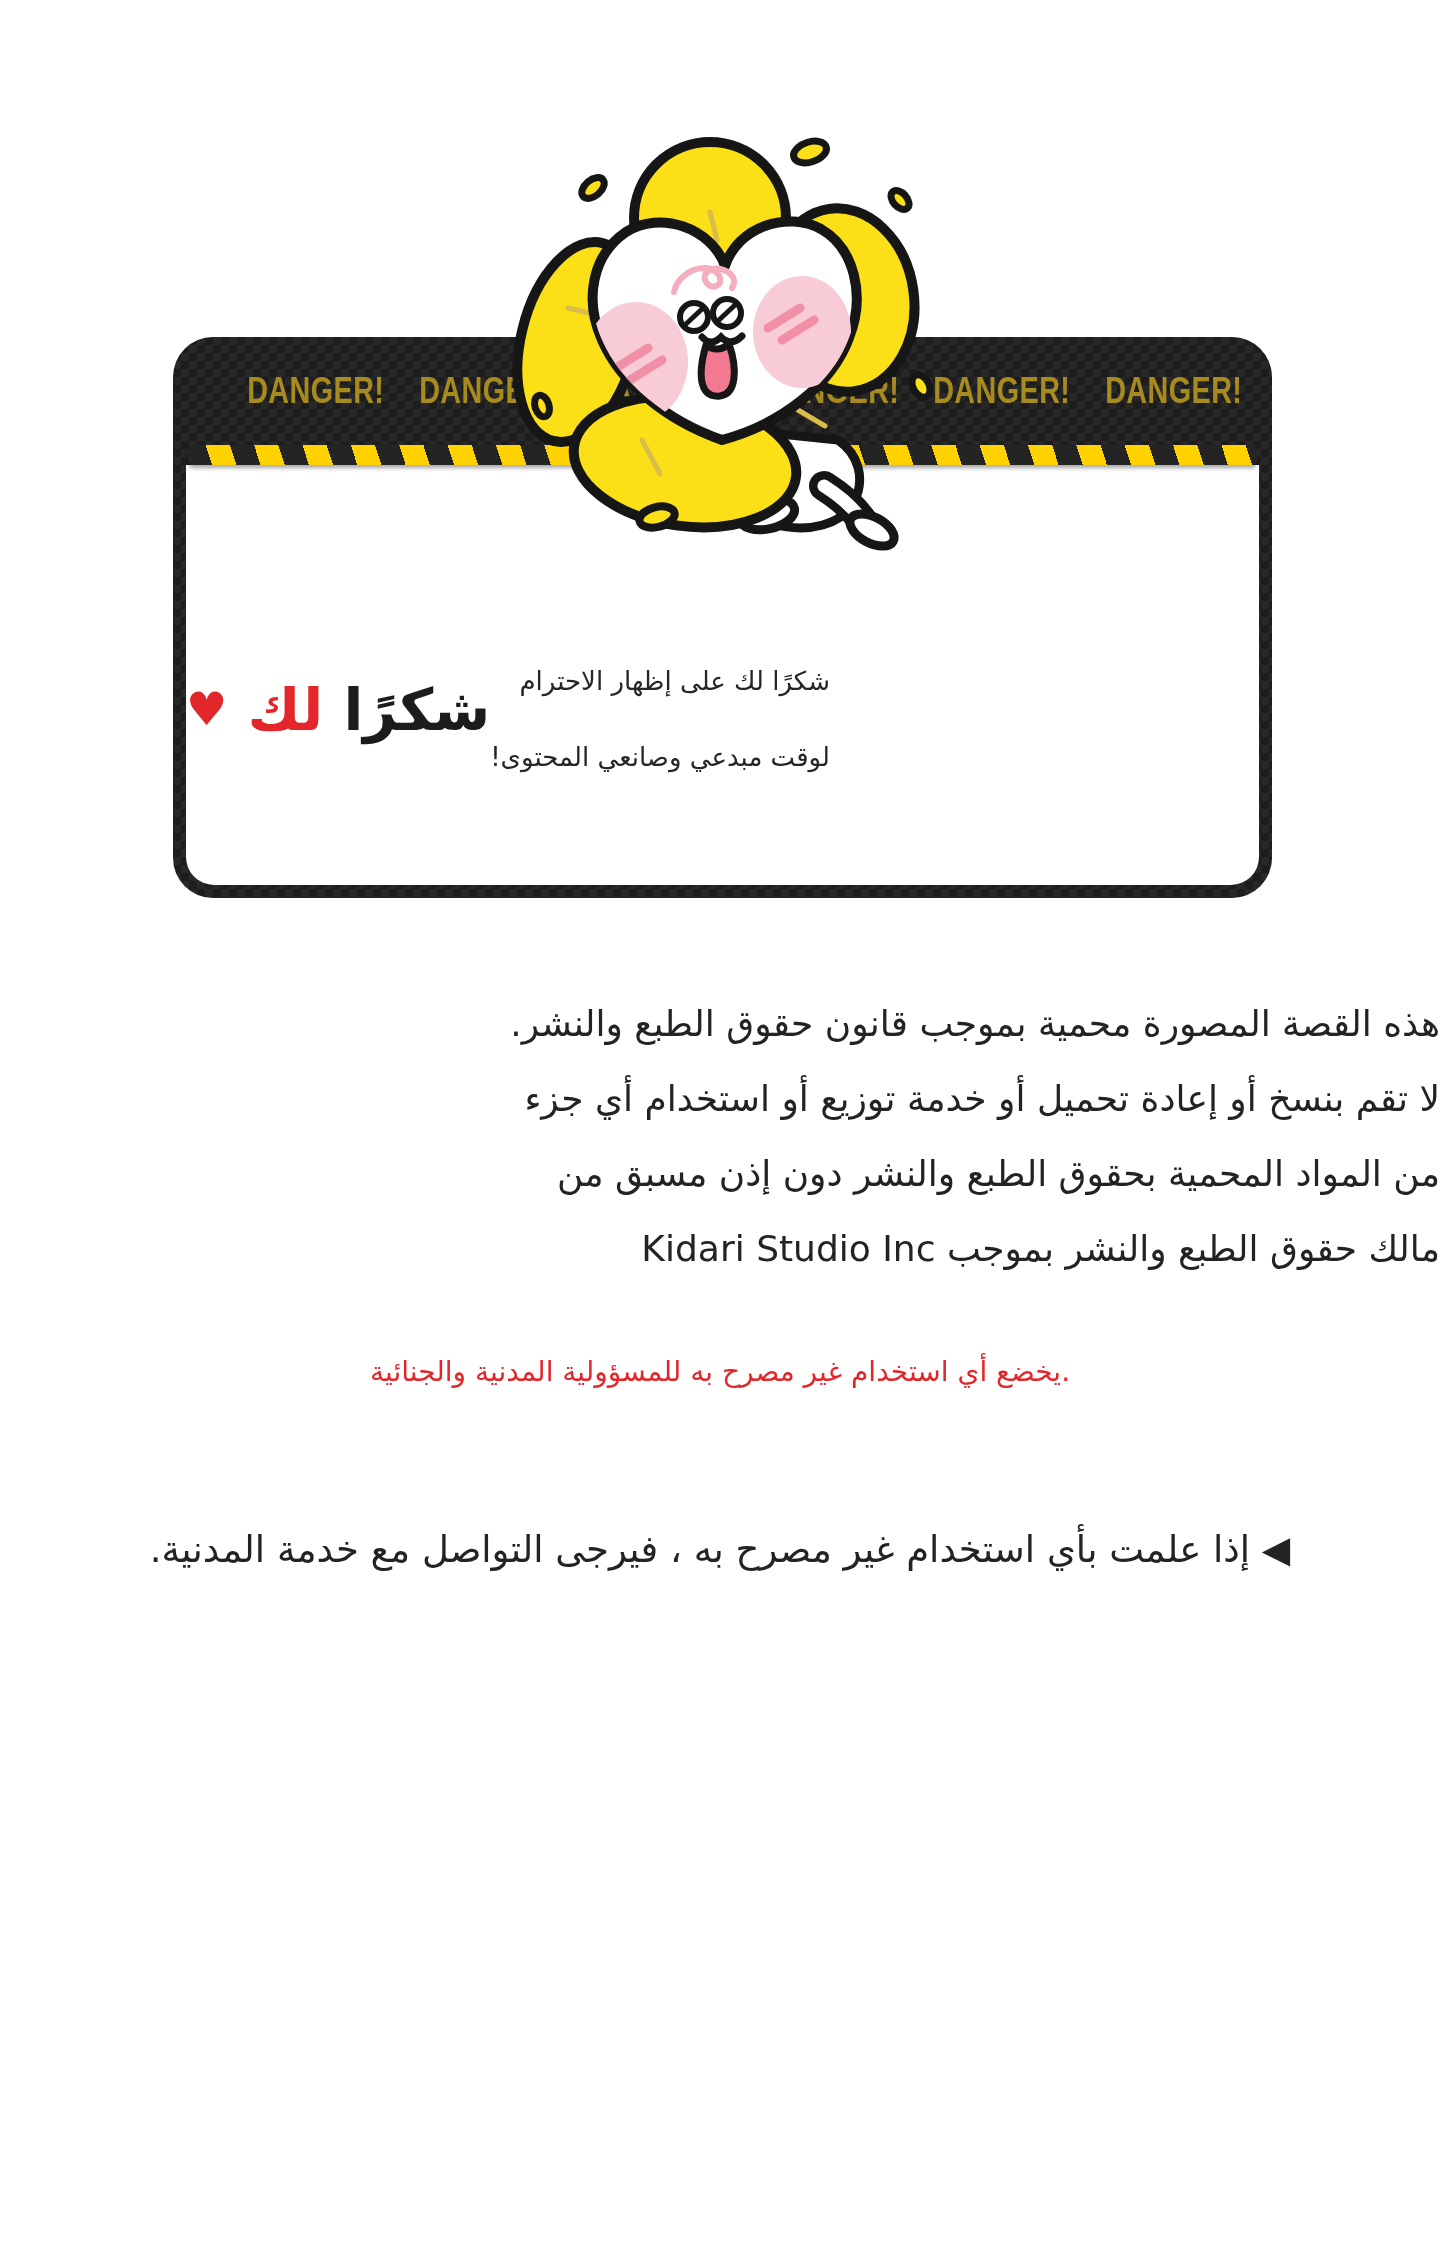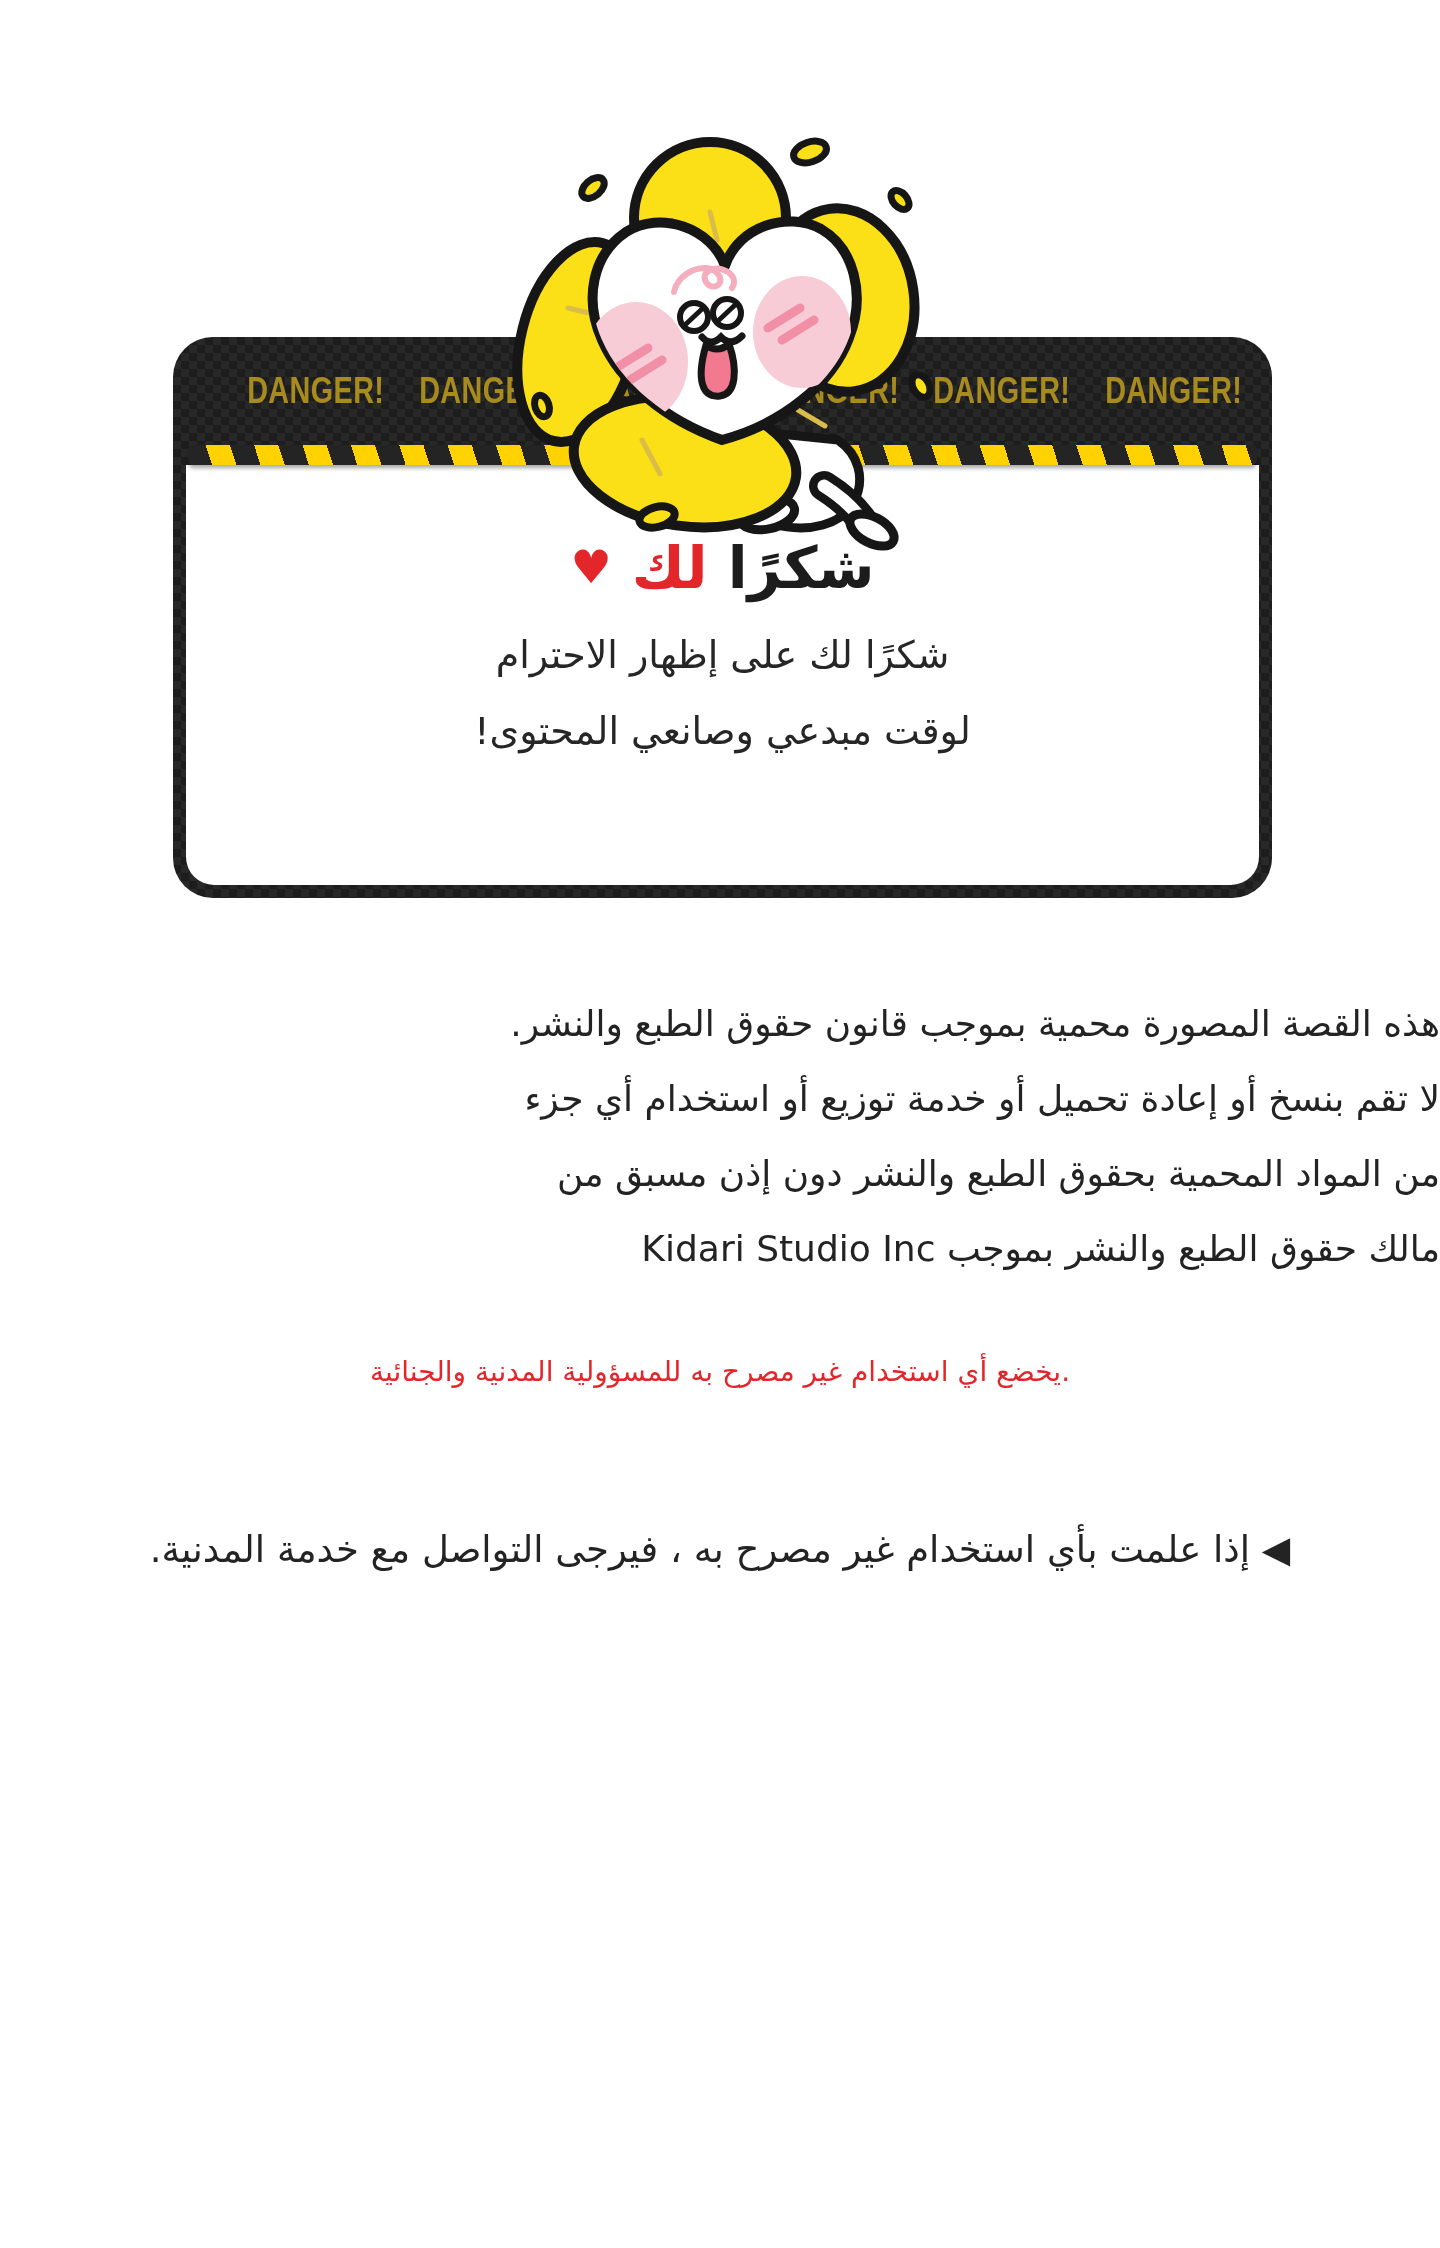--- a/index.html
+++ b/index.html
@@ -28,32 +28,32 @@
     white-space:nowrap;
   }
   .caution-stripe{
     height:20px;flex:0 0 auto;margin:0 2px;border-radius:5px;
     background:repeating-linear-gradient(72deg,#242424 0 23px,#ffd200 23px 46px);
     box-shadow:0 4px 4px -1px rgba(0,0,0,.35);
     position:relative;z-index:1;
   }
   .card-body{
     flex:1 1 auto;background:#ffffff;border-radius:0 0 28px 28px;
-    display:flex;flex-direction:column;align-items:center;
+    display:flex;flex-direction:row;align-items:center;
     padding-top:72px;box-sizing:border-box;
   }
   .card-title{
     direction:rtl;font-size:58px;font-weight:bold;color:#1c1c1c;
     white-space:nowrap;line-height:1.1;
   }
   .card-title .t-red{color:#e2262a;}
   .card-title .t-heart{color:#e2262a;font-size:46px;vertical-align:5px;}
   .card-subtitle{
-    margin-top:16px;direction:rtl;text-align:center;color:#262626;
-    font-size:38px;line-height:76px;
+    margin-top:16px;direction:rtl;color:#262626;
+    font-size:26px;line-height:76px;
   }
   .card-subtitle div{white-space:nowrap;}
 
   
   .mascot{position:absolute;left:480px;top:90px;width:520px;height:480px;z-index:3;}
 
   
   .copyright{
     position:absolute;left:0;right:0;top:986px;direction:rtl;text-align:right;
     color:#232323;font-size:36px;line-height:75px;

